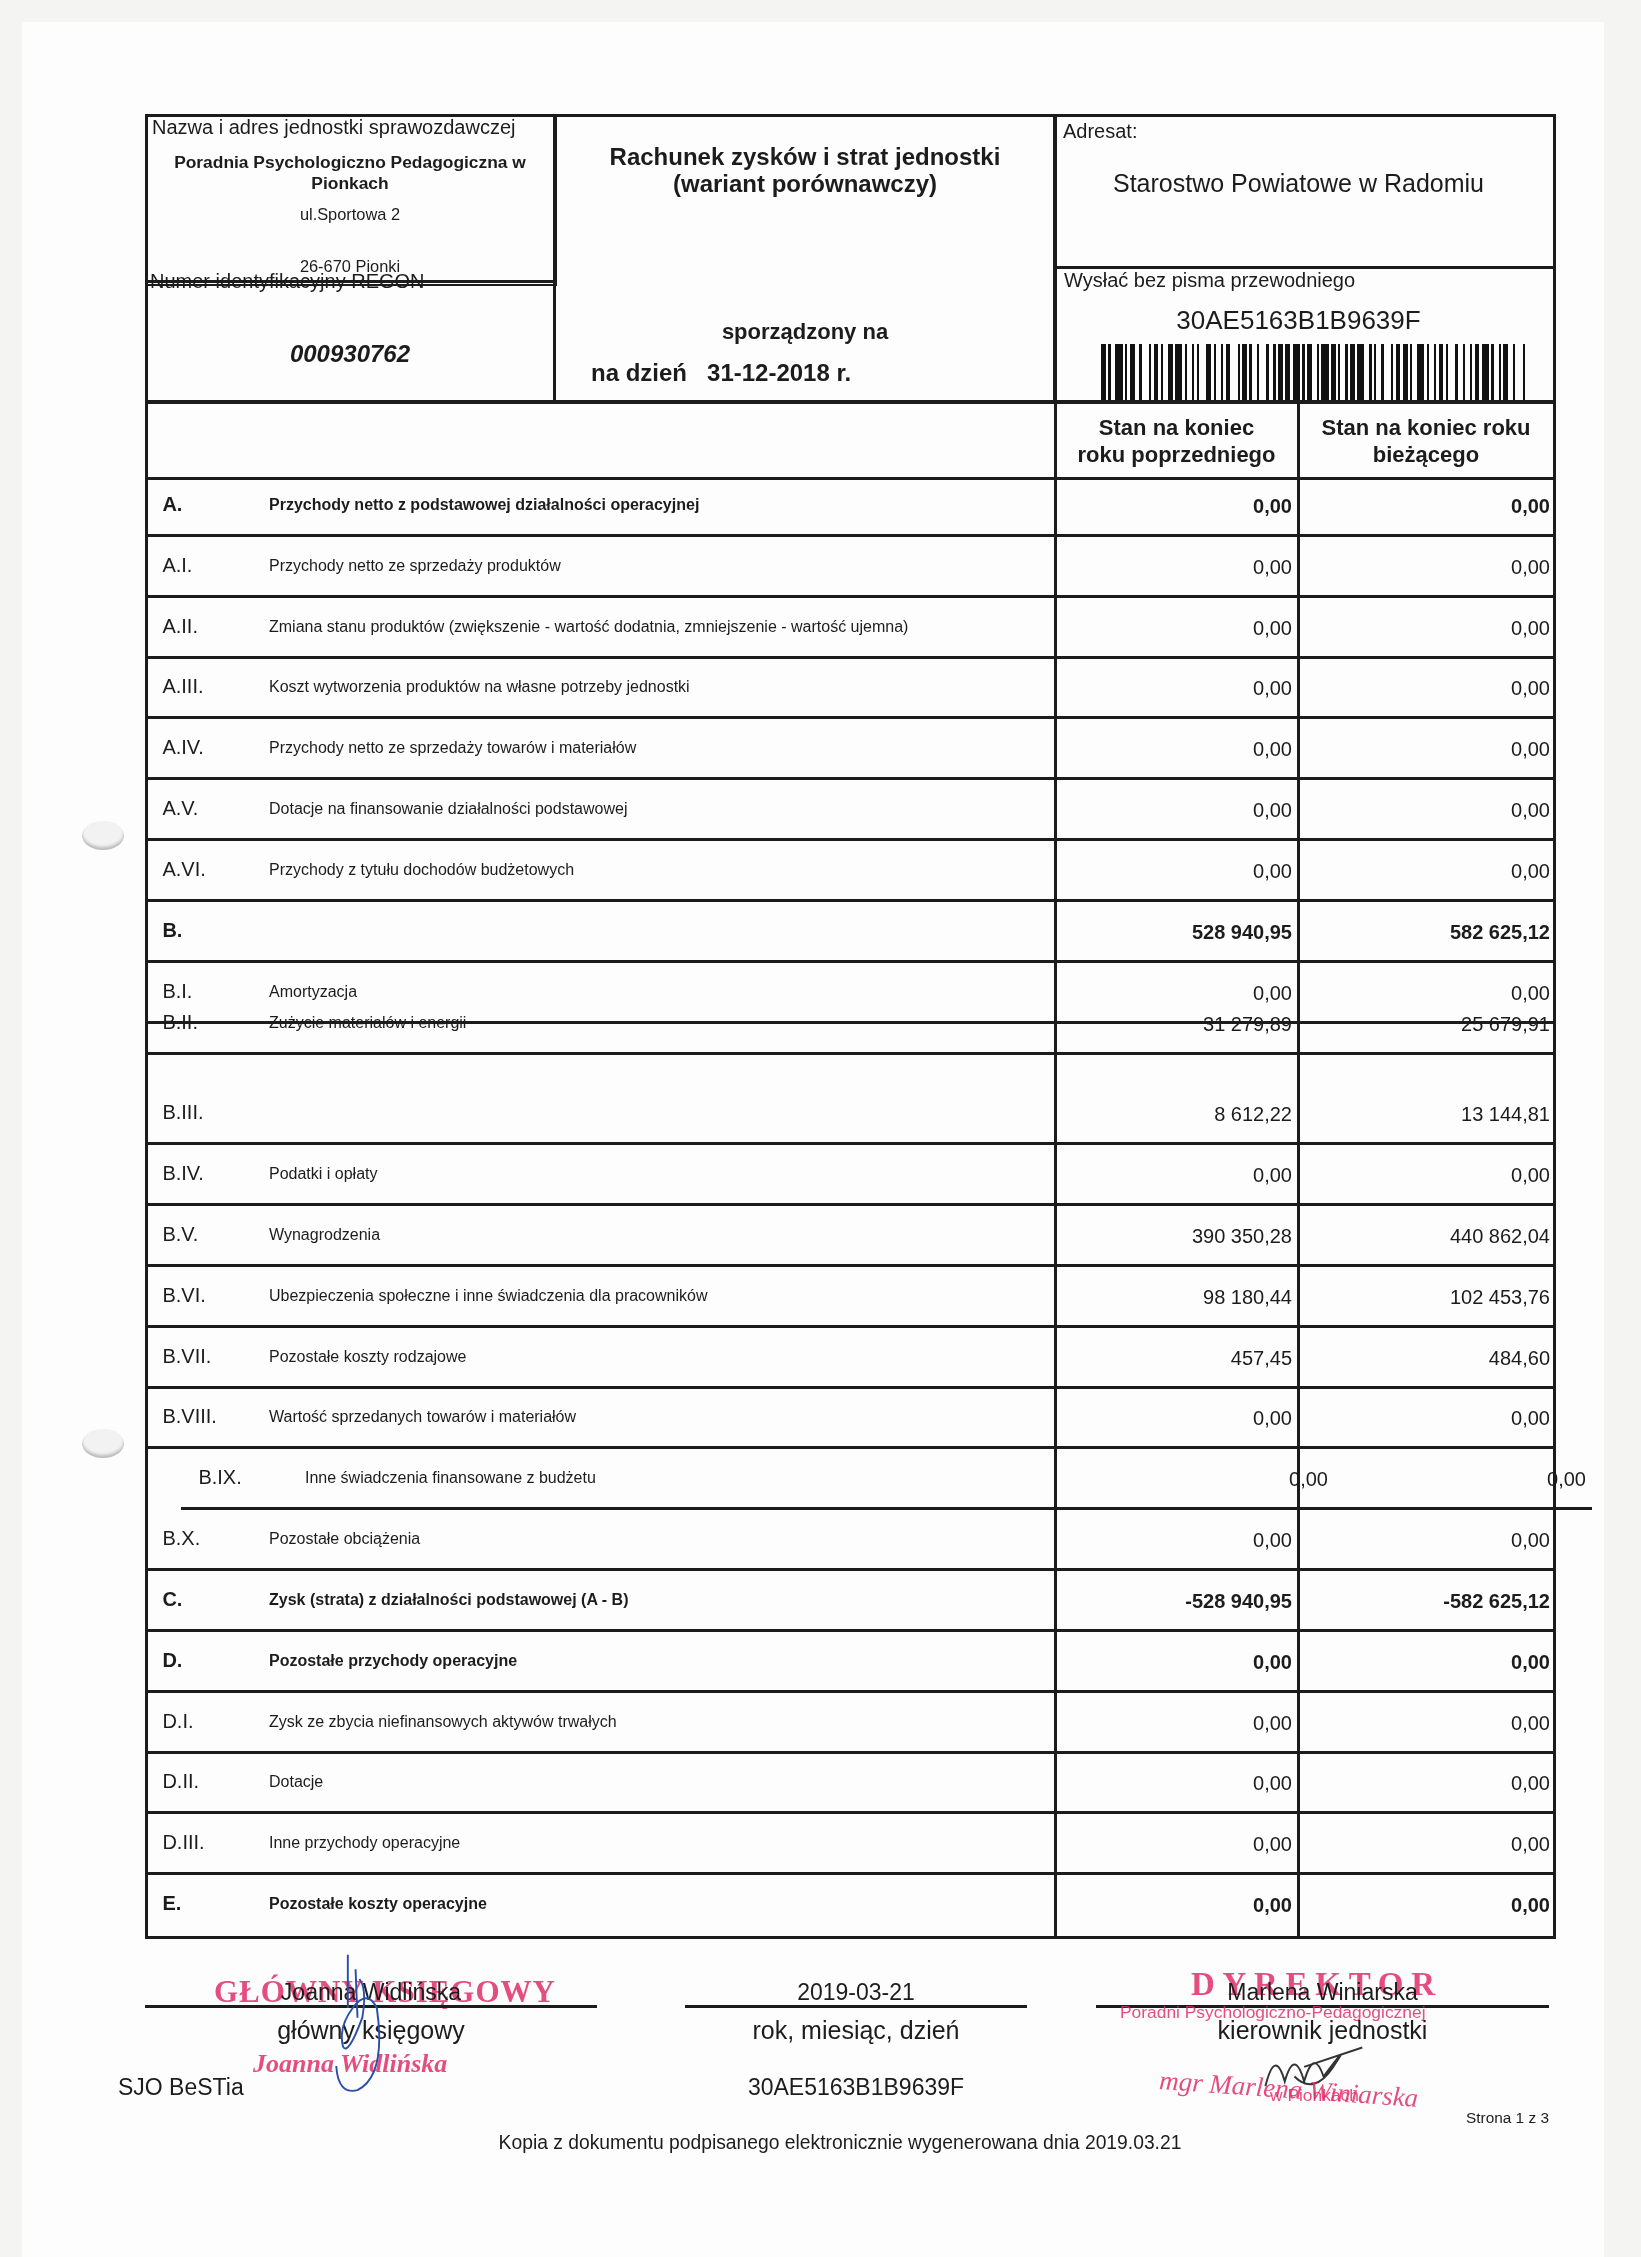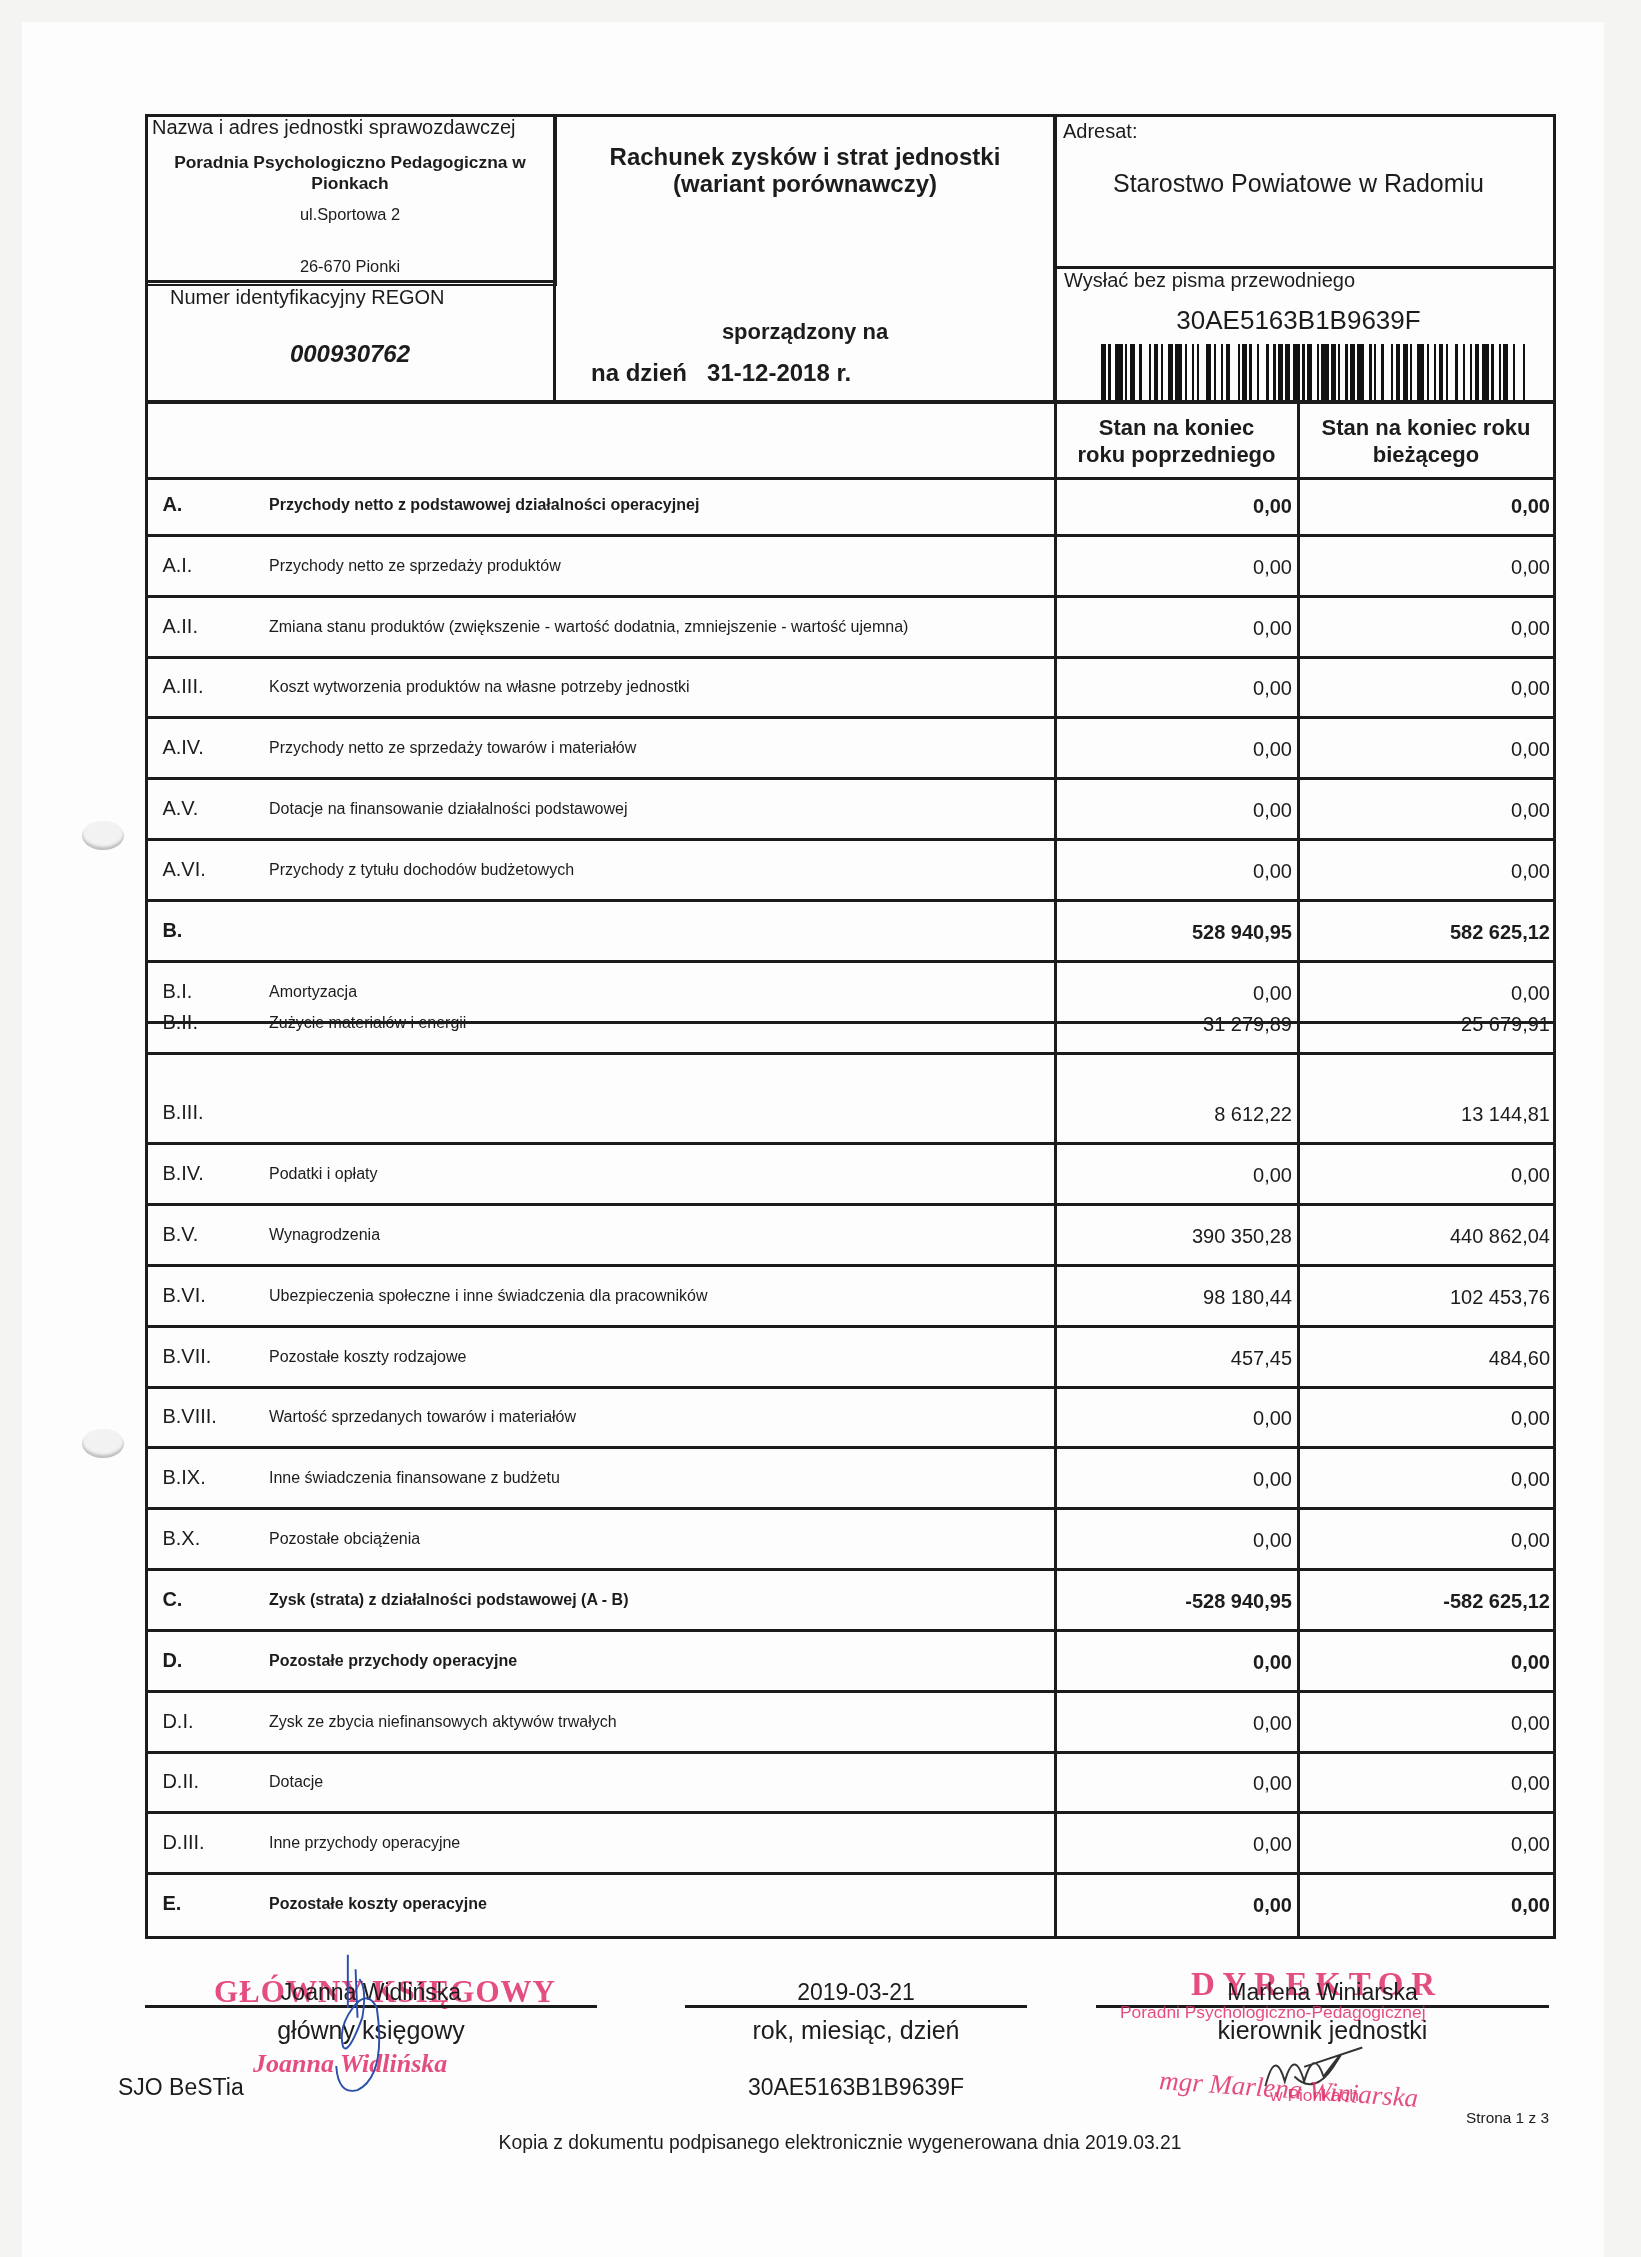--- a/index.html
+++ b/index.html
@@ -54,21 +54,21 @@
 <div class="vline" style="left:1053px;top:114px;height:288px;width:3.9px;"></div>
 <div class="hline" style="left:1055px;top:266px;width:500px;height:2.9px;"></div>
 
 <div class="txt" style="left:152px;top:116px;font-size:20px;">Nazwa i adres jednostki sprawozdawczej</div>
 <div class="txt center bold" style="left:147px;top:152px;width:406px;font-size:17.4px;line-height:21px;">
   <div>Poradnia Psychologiczno Pedagogiczna w</div>
   <div>Pionkach</div>
 </div>
 <div class="txt center" style="left:147px;top:205px;width:406px;font-size:16.4px;">ul.Sportowa 2</div>
 <div class="txt center" style="left:147px;top:257px;width:406px;font-size:16.4px;">26-670 Pionki</div>
-<div class="txt" style="left:150px;top:286px;font-size:20px;margin-left:20px;">Numer identyfikacyjny REGON</div>
+<div class="txt" style="left:150px;top:270px;font-size:20px;">Numer identyfikacyjny REGON</div>
 <div class="txt center bold" style="left:147px;top:340px;width:406px;font-size:24px;font-style:italic;">000930762</div>
 
 <div class="txt center bold" style="left:557px;top:143px;width:496px;font-size:24px;line-height:27px;">
   <div>Rachunek zysków i strat jednostki</div>
   <div>(wariant porównawczy)</div>
 </div>
 <div class="txt center bold" style="left:557px;top:319px;width:496px;font-size:22px;">sporządzony na</div>
 <div class="txt bold" style="left:591px;top:359px;font-size:24px;">
   <span>na dzień</span>&nbsp;&nbsp;&nbsp;<span>31-12-2018 r.</span>
 </div>
@@ -297,21 +297,21 @@
       <div class="label">Pozostałe koszty rodzajowe</div>
       <div class="val1">457,45</div>
       <div class="val2">484,60</div>
     </div>
     <div class="row" style="top: 1388px;">
       <div class="code">B.VIII.</div>
       <div class="label">Wartość sprzedanych towarów i materiałów</div>
       <div class="val1">0,00</div>
       <div class="val2">0,00</div>
     </div>
-    <div class="row" style="top: 1449px;">
+    <div class="row" style="top: 1449px; margin-left: 36px;">
       <div class="code">B.IX.</div>
       <div class="label">Inne świadczenia finansowane z budżetu</div>
       <div class="val1">0,00</div>
       <div class="val2">0,00</div>
     </div>
     <div class="row" style="top: 1510px;">
       <div class="code">B.X.</div>
       <div class="label">Pozostałe obciążenia</div>
       <div class="val1">0,00</div>
       <div class="val2">0,00</div>

